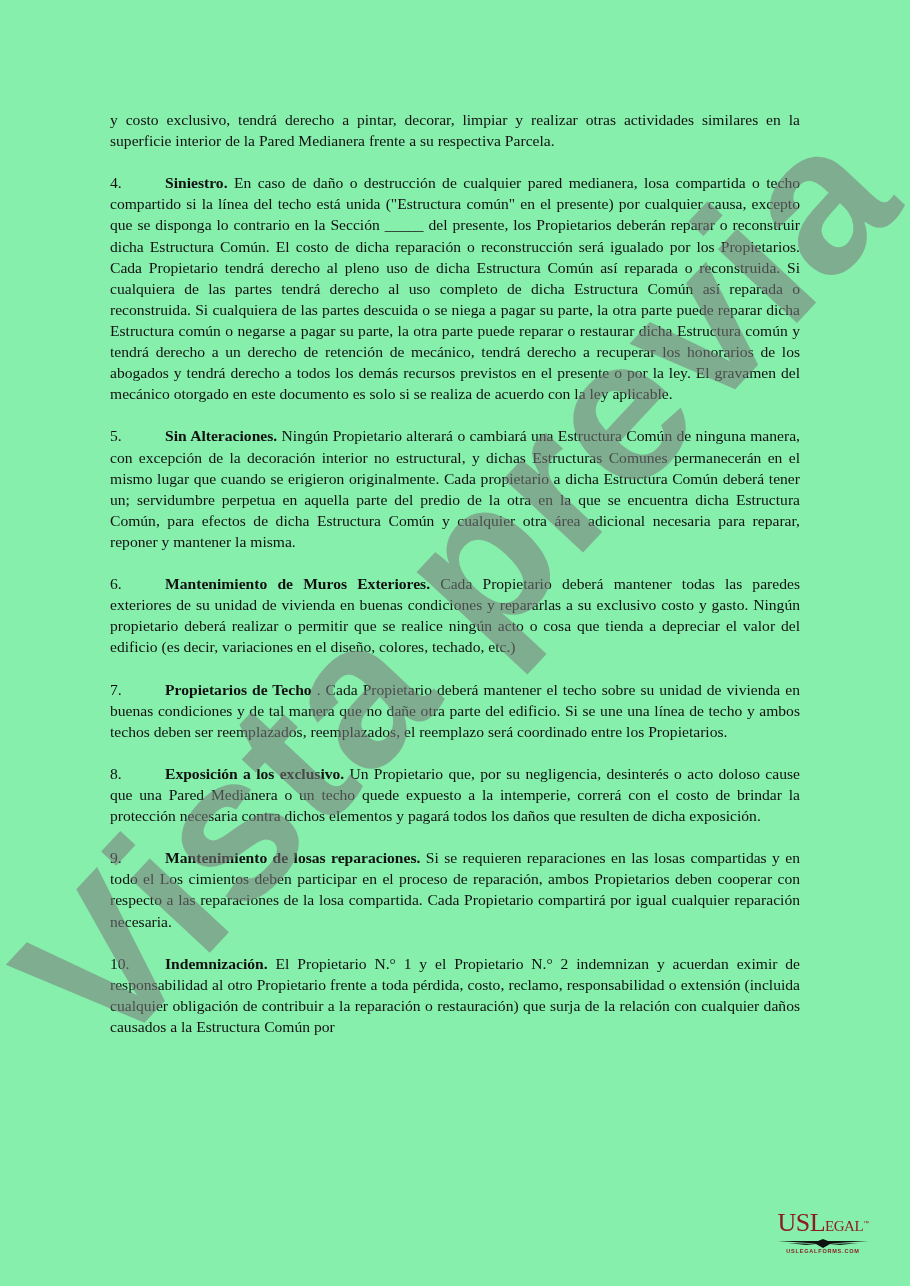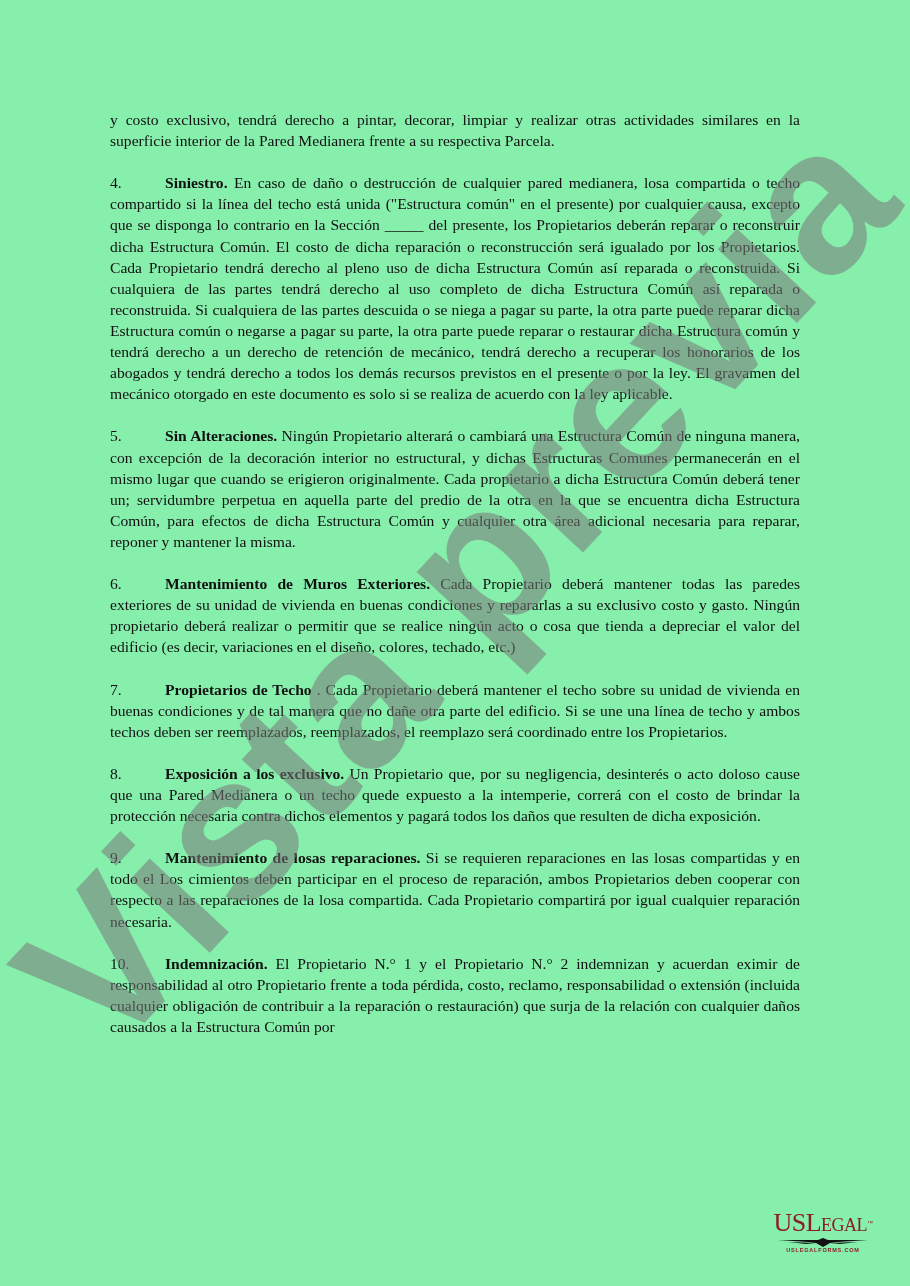--- a/index.html
+++ b/index.html
@@ -26,21 +26,21 @@
     pointer-events: none; line-height: 1;
   }
   .logo {
     position: absolute; left: 762px; top: 1210px; width: 122px; height: 46px;
     text-align: center;
   }
   .logo-text {
     font-family: "Liberation Serif", "DejaVu Serif", serif;
     color: #8b1c24; font-size: 26px; line-height: 26px; letter-spacing: -0.5px;
   }
-  .logo-text .small { font-size: 18px; }
+  .logo-text .small { font-size: 15px; }
   .logo-tm { font-family: "Liberation Sans", sans-serif; font-size: 6px; vertical-align: top; color: #8b1c24; }
   .logo-eagle { display: block; margin: 0 auto; }
   .logo-url {
     font-family: "Liberation Sans", "DejaVu Sans", sans-serif;
     font-size: 5.5px; color: #8b1c24; letter-spacing: 0.8px; font-weight: bold;
     line-height: 7px;
   }
 </style>
 </head>
 <body>

